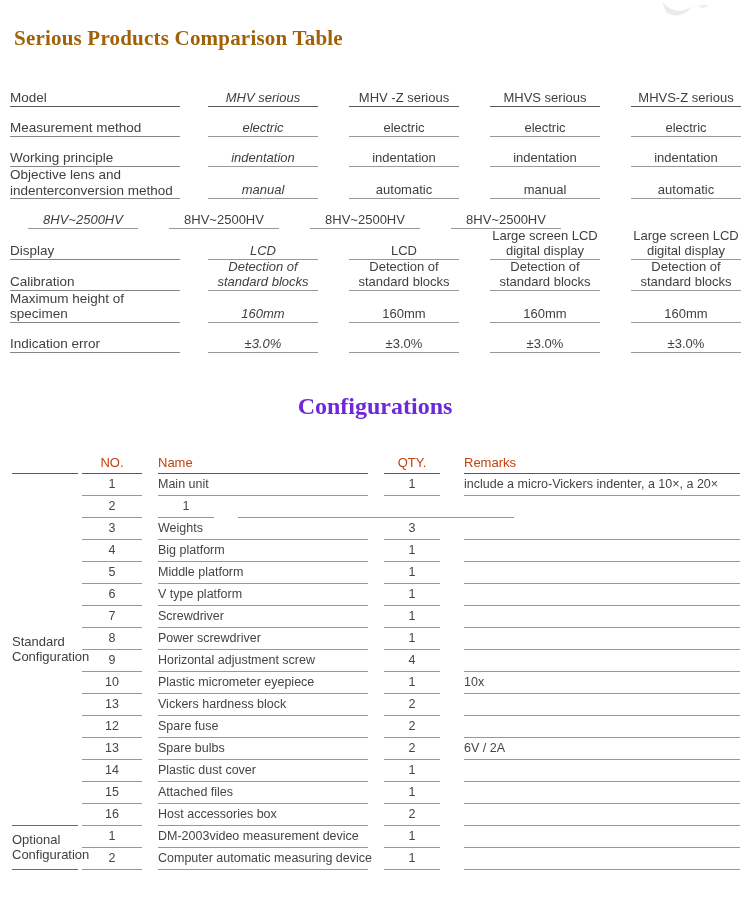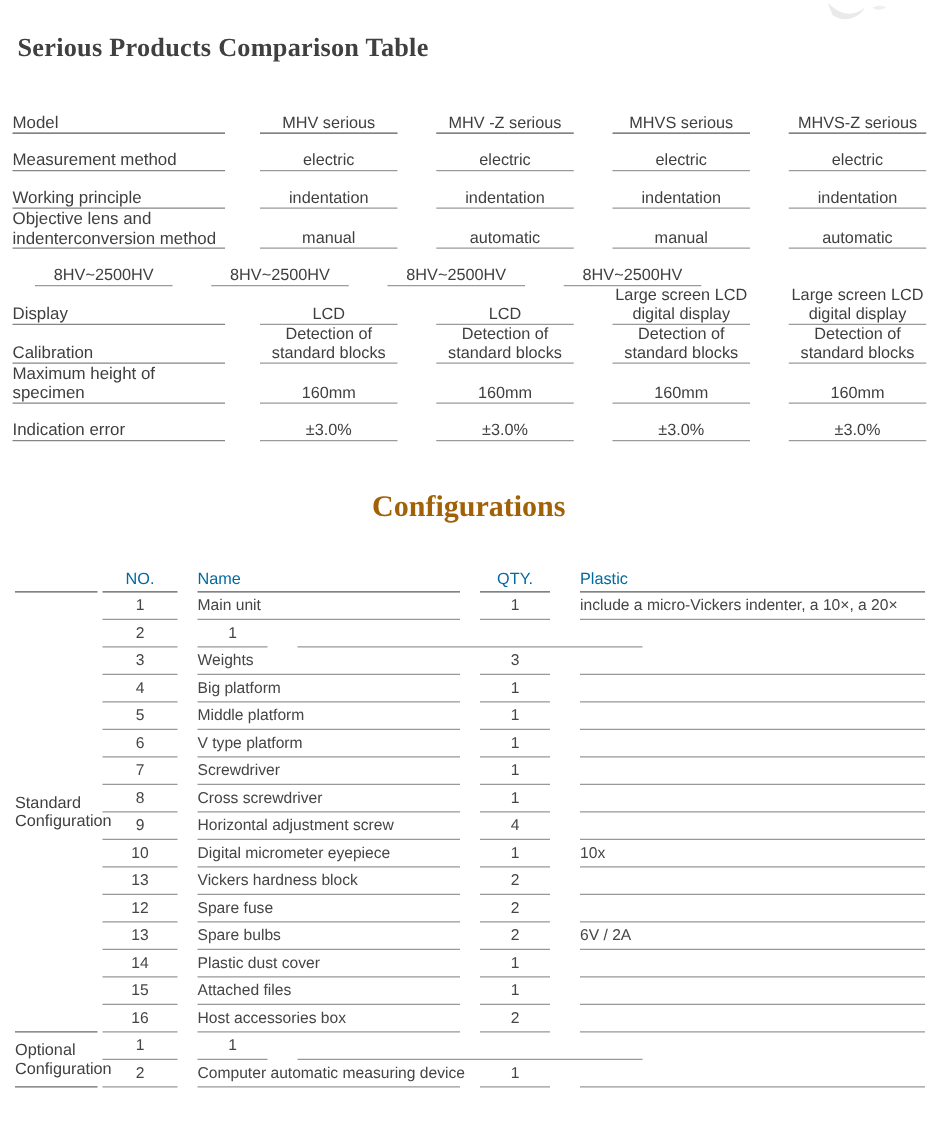--- a/index.html
+++ b/index.html
@@ -3,51 +3,51 @@
 <meta charset="utf-8">
 <style>
   html,body { margin:0; padding:0; }
   body {
     width:750px; height:904px; background:#ffffff; position:relative; overflow:hidden;
     font-family:"Liberation Sans", sans-serif; color:#3f3f3f;
   }
   .main-title {
     margin:26px 0 16px 14px;
     font-family:"Liberation Serif", serif; font-weight:bold;
-    font-size:21px; letter-spacing:0.2px; color:#404040;
+    font-size:21px; letter-spacing:0.2px; color:#a16207;
   }
   .decor { position:absolute; top:0; right:38px; opacity:.55; }
 
   
   .cmp { margin-top:32px; font-size:13.5px; }
   .cmp-row { display:flex; align-items:flex-end; min-height:30px; }
   .cmp-row.h { min-height:24px; }
   .cell { border-bottom:1px solid #9a9a9a; padding-bottom:0; line-height:1.15; box-sizing:border-box; }
   .cl { width:170px; margin-left:10px; border-color:#858585; }
   .cv { width:110px; text-align:center; font-size:13px; }
-  .g1 { margin-left:28px; }
+  .g1 { margin-left:28px;font-style:italic; }
   .gn { margin-left:31px; }
   .cmp-row.h .cell { border-color:#5a5a5a; }
 
   
   .cfg-title {
     margin-top:40px; text-align:center;
     font-family:"Liberation Serif", serif; font-weight:bold;
-    font-size:24px; color:#a16207;
+    font-size:24px; color:#6d28d9;
   }
   .cfg { margin:28px 0 0 12px; display:flex; font-size:12.5px; color:#454545; }
   .cfg-left { width:66px; margin-right:4px; display:flex; flex-direction:column; }
   .cfg-left .hdr-spacer { height:26px; border-bottom:1px solid #5a5a5a; box-sizing:border-box; }
   .grp-label { border-bottom:1px solid #6b6b6b; display:flex; align-items:center; box-sizing:border-box; overflow:visible; }
   .grp-label span { display:block; width:86px; font-size:13px; line-height:1.2; color:#3f3f3f; }
   .grp-label.std { height:352px; }
   .grp-label.opt { height:44px; }
   .cfg-right { display:flex; flex-direction:column; }
   .crow { display:flex; align-items:flex-end; height:22px; }
-  .crow.h { height:26px; font-size:13px; color:#0369a1; }
+  .crow.h { height:26px; font-size:13px; color:#c2410c; }
   .ccell { border-bottom:1px solid #989898; padding-bottom:3px; line-height:1.1; box-sizing:border-box; white-space:nowrap; }
   .crow.h .ccell { border-color:#5a5a5a; }
   .c-no  { width:60px;  text-align:center; }
   .c-name{ width:210px; margin-left:16px; }
   .c-qty { width:56px;  margin-left:16px; text-align:center; }
   .c-rem { width:276px; margin-left:24px; }
 </style>
 </head>
 <body>
 
@@ -134,21 +134,21 @@
       </div>
     <div class="grp-label opt">
         <span>Optional Configuration</span>
       </div>
   </div>
   <div class="cfg-right">
     <div class="crow h">
       <div class="ccell c-no">NO.</div>
       <div class="ccell c-name">Name</div>
       <div class="ccell c-qty">QTY.</div>
-      <div class="ccell c-rem">Plastic</div>
+      <div class="ccell c-rem">Remarks</div>
     </div>
 
     <div class="crow">
       <div class="ccell c-no">1</div>
       <div class="ccell c-name">Main unit</div>
       <div class="ccell c-qty">1</div>
       <div class="ccell c-rem">include a micro-Vickers indenter, a 10×, a 20×</div>
     </div>
     <div class="crow">
       <div class="ccell c-no">2</div>
@@ -180,33 +180,33 @@
       <div class="ccell c-rem"></div>
     </div>
     <div class="crow">
       <div class="ccell c-no">7</div>
       <div class="ccell c-name">Screwdriver</div>
       <div class="ccell c-qty">1</div>
       <div class="ccell c-rem"></div>
     </div>
     <div class="crow">
       <div class="ccell c-no">8</div>
-      <div class="ccell c-name">Cross screwdriver</div>
+      <div class="ccell c-name">Power screwdriver</div>
       <div class="ccell c-qty">1</div>
       <div class="ccell c-rem"></div>
     </div>
     <div class="crow">
       <div class="ccell c-no">9</div>
       <div class="ccell c-name">Horizontal adjustment screw</div>
       <div class="ccell c-qty">4</div>
       <div class="ccell c-rem"></div>
     </div>
     <div class="crow">
       <div class="ccell c-no">10</div>
-      <div class="ccell c-name">Digital micrometer eyepiece</div>
+      <div class="ccell c-name">Plastic micrometer eyepiece</div>
       <div class="ccell c-qty">1</div>
       <div class="ccell c-rem">10x</div>
     </div>
     <div class="crow">
       <div class="ccell c-no">13</div>
       <div class="ccell c-name">Vickers hardness block</div>
       <div class="ccell c-qty">2</div>
       <div class="ccell c-rem"></div>
     </div>
     <div class="crow">
@@ -235,20 +235,21 @@
     </div>
     <div class="crow">
       <div class="ccell c-no">16</div>
       <div class="ccell c-name">Host accessories box</div>
       <div class="ccell c-qty">2</div>
       <div class="ccell c-rem"></div>
     </div>
 
     <div class="crow">
       <div class="ccell c-no">1</div>
+      <div class="ccell c-name">DM-2003video measurement device</div>
       <div class="ccell c-qty">1</div>
       <div class="ccell c-rem"></div>
     </div>
     <div class="crow">
       <div class="ccell c-no">2</div>
       <div class="ccell c-name">Computer automatic measuring device</div>
       <div class="ccell c-qty">1</div>
       <div class="ccell c-rem"></div>
     </div>
   </div>

